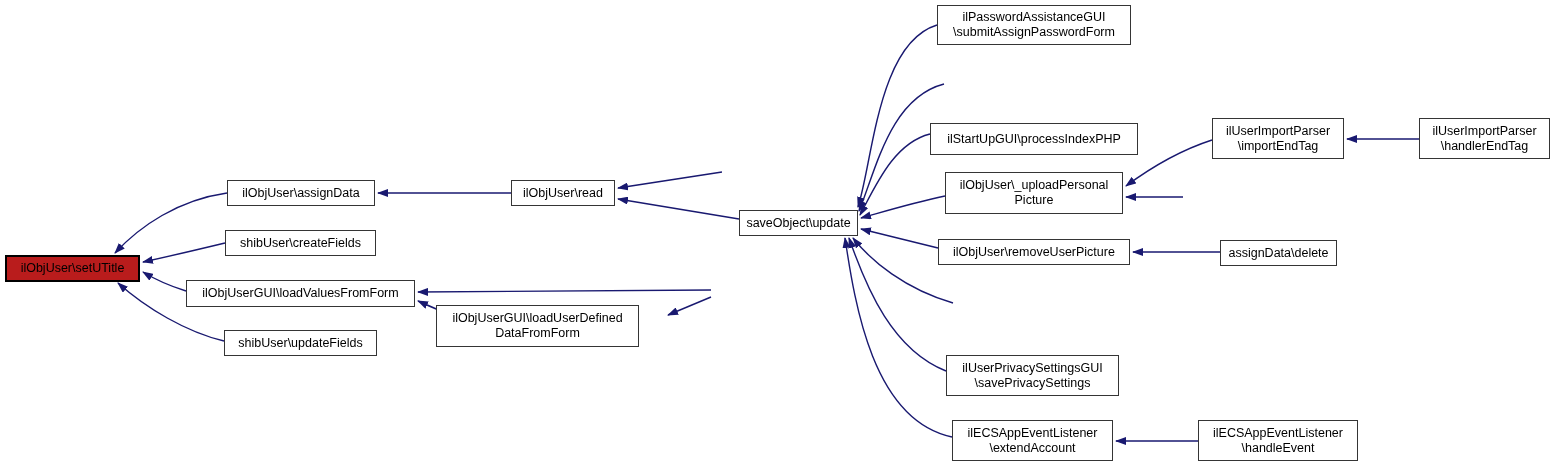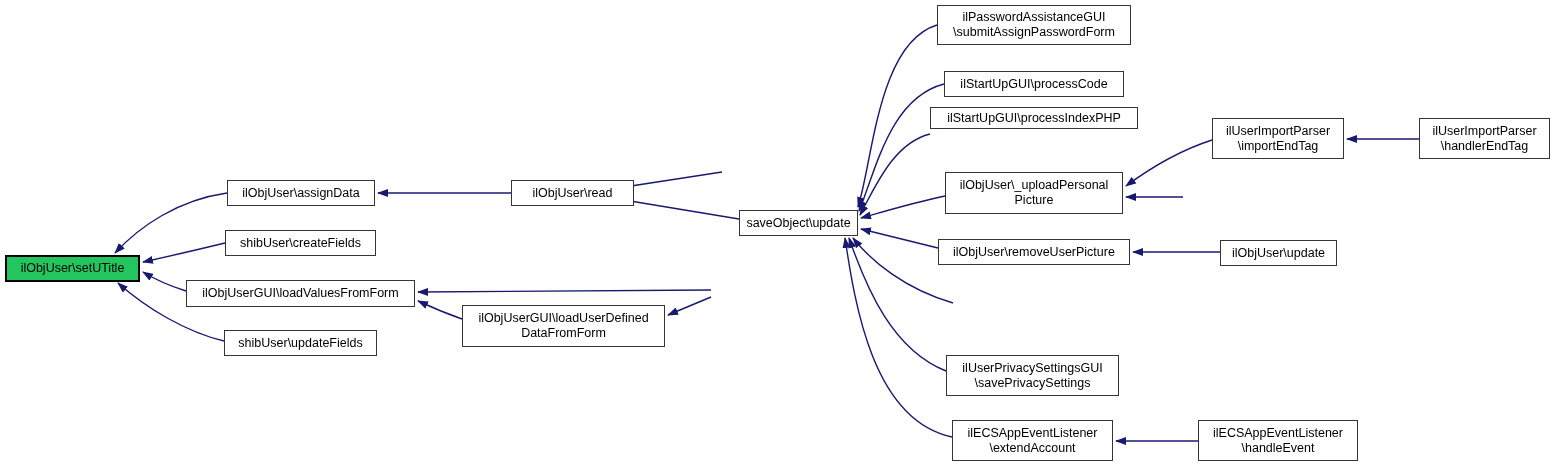--- a/index.html
+++ b/index.html
@@ -18,21 +18,21 @@
     text-align:center;
     background:#ffffff;
     border:1px solid #353535;
     color:#000000;
     font-size:12.5px; line-height:15px;
     white-space:pre-line;
     padding:0 12px;
     cursor:pointer;
   }
   .node.highlight {
-    background:#22c55e;
+    background:#b91c1c;
     border:2px solid #000000;
     cursor:default;
   }
   path.edge { fill:none; stroke:#191970; stroke-width:1.4; }
 </style>
 </head>
 <body>
 
 <div id="canvas">
 
@@ -70,53 +70,52 @@
   <div class="node highlight" style="left:5px;top:255px;width:135px;height:27px">ilObjUser\setUTitle</div>
 
   <div class="node" style="left:227px;top:180px;width:148px;height:26px">ilObjUser\assignData</div>
 
   <div class="node" style="left:225px;top:230px;width:151px;height:26px">shibUser\createFields</div>
 
   <div class="node" style="left:186px;top:280px;width:229px;height:27px">ilObjUserGUI\loadValuesFromForm</div>
 
   <div class="node" style="left:224px;top:330px;width:153px;height:26px">shibUser\updateFields</div>
 
-  <div class="node" style="left:511px;top:180px;width:123px;height:26px">ilObjUser\read</div>
+  <div class="node" style="left:511px;top:180px;width:104px;height:26px">ilObjUser\read</div>
 
 
   <div class="node" style="left:739px;top:210px;width:119px;height:26px">saveObject\update</div>
 
 
-  <div class="node" style="left:462px;top:305px;width:203px;height:42px">ilObjUserGUI\loadUserDefined
+  <div class="node" style="left:436px;top:305px;width:203px;height:42px">ilObjUserGUI\loadUserDefined
 DataFromForm</div>
 
   <div class="node" style="left:937px;top:5px;width:194px;height:40px">ilPasswordAssistanceGUI
 \submitAssignPasswordForm</div>
 
-  <div class="node" style="left:944px;top:71px;width:180px;height:26px">ilStartUpGUI\processCode</div>
 
-  <div class="node" style="left:930px;top:107px;width:208px;height:22px">ilStartUpGUI\processIndexPHP</div>
+  <div class="node" style="left:930px;top:123px;width:208px;height:32px">ilStartUpGUI\processIndexPHP</div>
 
   <div class="node" style="left:945px;top:172px;width:178px;height:42px">ilObjUser\_uploadPersonal
 Picture</div>
 
   <div class="node" style="left:938px;top:239px;width:192px;height:26px">ilObjUser\removeUserPicture</div>
 
 
   <div class="node" style="left:946px;top:355px;width:173px;height:41px">ilUserPrivacySettingsGUI
 \savePrivacySettings</div>
 
   <div class="node" style="left:952px;top:420px;width:161px;height:41px">ilECSAppEventListener
 \extendAccount</div>
 
   <div class="node" style="left:1212px;top:118px;width:132px;height:41px">ilUserImportParser
 \importEndTag</div>
 
   <div class="node" style="left:1419px;top:118px;width:131px;height:41px">ilUserImportParser
 \handlerEndTag</div>
 
 
-  <div class="node" style="left:1220px;top:240px;width:117px;height:26px">ilObjUser\update</div>
+  <div class="node" style="left:1220px;top:240px;width:117px;height:26px">assignData\delete</div>
 
   <div class="node" style="left:1198px;top:420px;width:160px;height:41px">ilECSAppEventListener
 \handleEvent</div>
 
 </div>
 
 </body></html>

